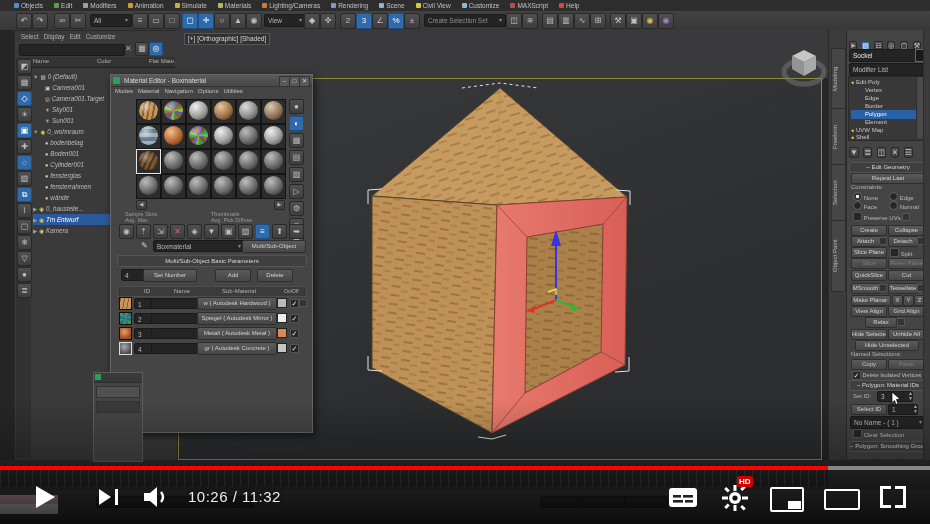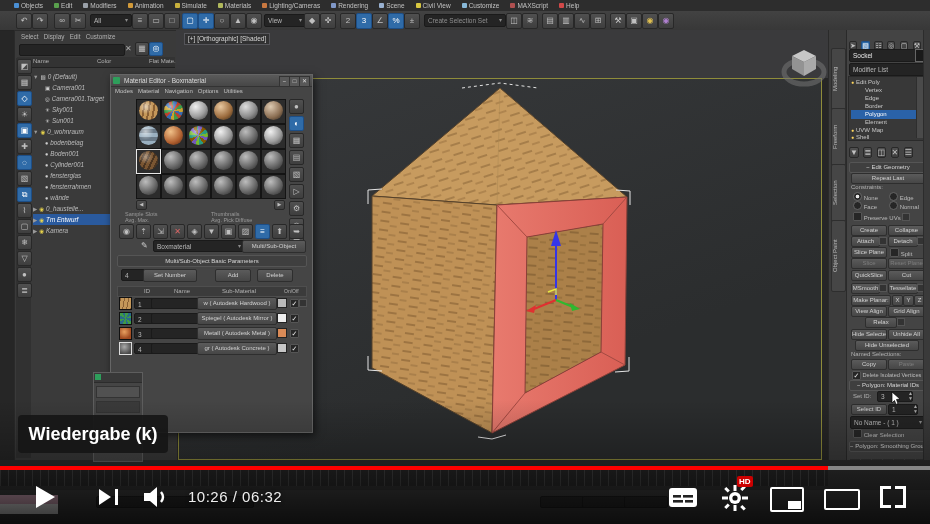--- a/index.html
+++ b/index.html
@@ -603,38 +603,37 @@
   <div class="a" style="left:93px;top:372px;width:48px;height:88px;background:#454545;border:1px solid #5e5e5e">
     <div style="height:9px;background:#393939;border-bottom:1px solid #2c2c2c">
       <span class="a" style="width:6px;height:6px;background:#2e9e5b;margin:1px;display:inline-block"></span>
     </div>
     <div style="height:10px;background:#515151;margin:3px 2px;border:1px solid #333"></div>
     <div style="height:10px;background:#3a3a3a;margin:3px 2px;border:1px solid #333"></div>
   </div>
 
   <div id="grad" class="a"></div>
 
-  <div id="tooltip" class="a">Wiedergabe (k)</div>
 
   <div id="pbar" class="a">
     <div id="pplayed" class="a" style="width:828px"></div>
     <div id="pbuffer" style="left:828px;width:102px"></div>
   </div>
 
   <div class="a" style="left:0;top:472px;width:930px;height:52px">
     <div class="a" style="left:36px;top:14px;width:0;height:0;border-left:19px solid #fff;border-top:11px solid transparent;border-bottom:11px solid transparent"></div>
     <div class="a" style="left:99px;top:17px">
       <span style="display:inline-block;width:0;height:0;border-left:12px solid #fff;border-top:8px solid transparent;border-bottom:8px solid transparent"></span>
       <span style="display:inline-block;width:3px;height:16px;background:#fff;vertical-align:top"></span>
     </div>
     <svg class="a" style="left:142px;top:14px" width="30" height="22" viewBox="0 0 30 22">
       <polygon points="2,7 8,7 15,1 15,21 8,15 2,15" fill="#fff"></polygon>
       <path d="M19,6 Q23,11 19,16" stroke="#fff" stroke-width="2.4" fill="none"></path>
     </svg>
-    <div class="yt-time a" style="left:188px;top:16px">10:26 / 06:32</div>
+    <div class="yt-time a" style="left:188px;top:16px">10:26 / 11:32</div>
 
     <svg class="a" style="left:668px;top:15px" width="30" height="21" viewBox="0 0 30 21">
       <rect x="1" y="1" width="28" height="19" rx="3" fill="#fff"></rect>
       <rect x="5" y="8" width="8" height="2.6" fill="#222"></rect>
         <rect x="15" y="8" width="10" height="2.6" fill="#222"></rect>
       <rect x="5" y="13" width="10" height="2.6" fill="#222"></rect>
         <rect x="17" y="13" width="8" height="2.6" fill="#222"></rect>
     </svg>
     <svg class="a" style="left:722px;top:13px" width="26" height="26" viewBox="0 0 26 26">
       <g fill="#fff">

